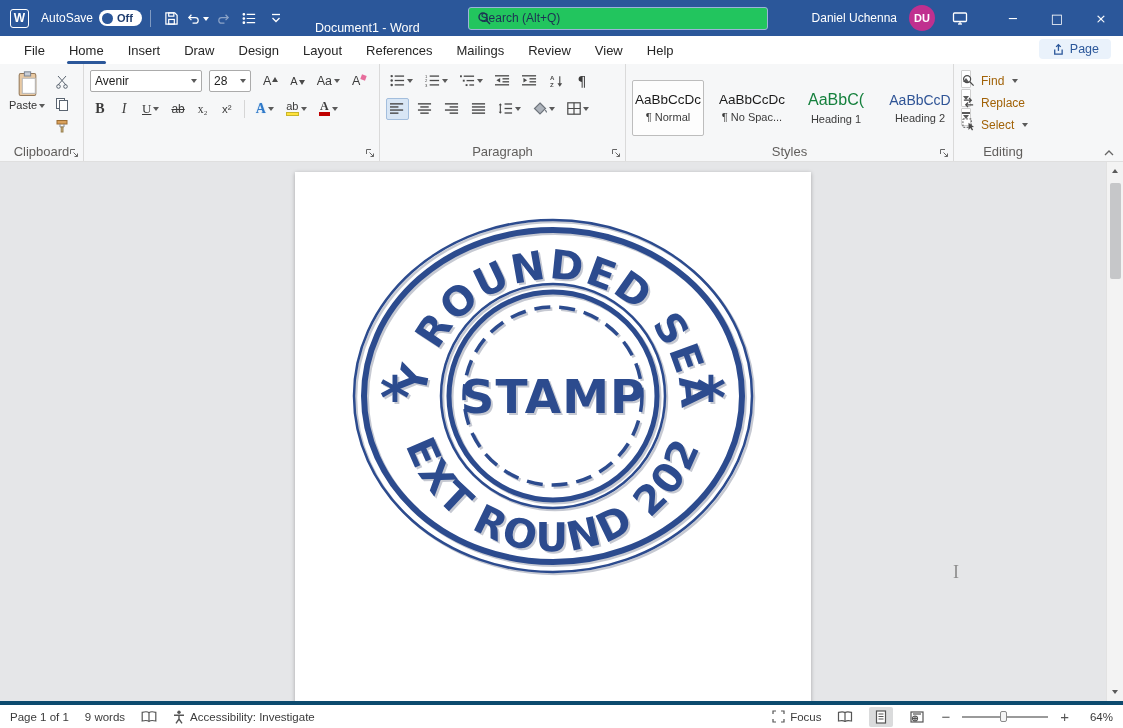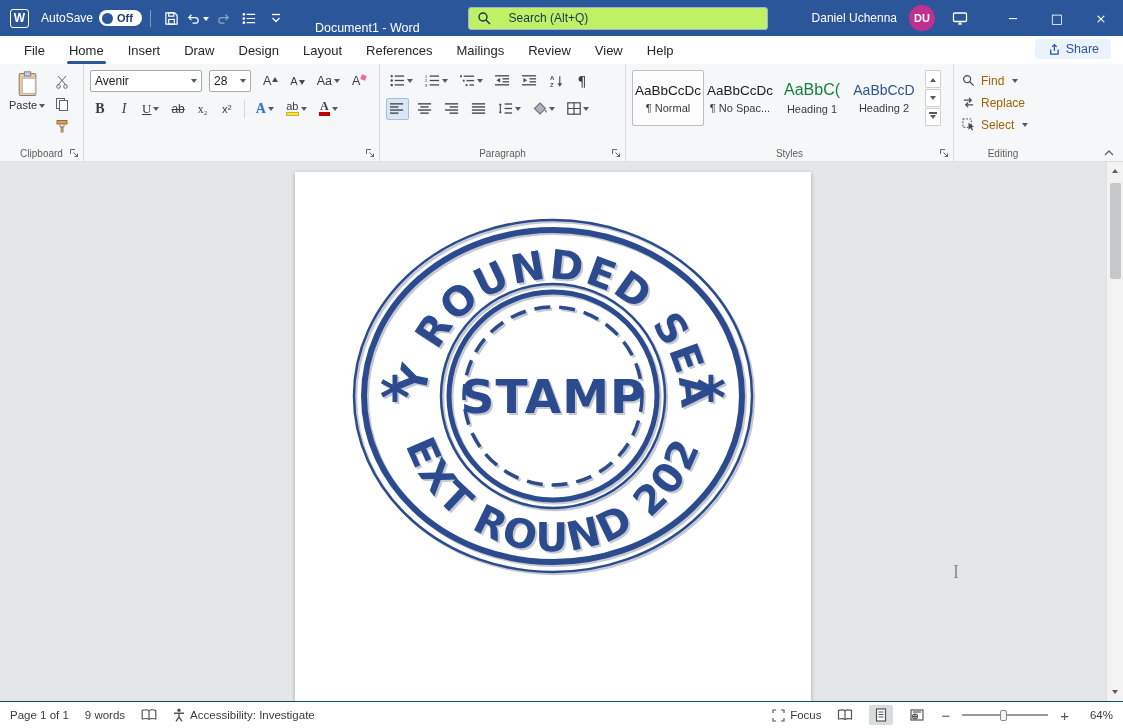--- a/index.html
+++ b/index.html
@@ -18,41 +18,41 @@
   .autosave{display:flex;align-items:center;gap:6px;}
   .pill{background:#fff;border-radius:10px;display:flex;align-items:center;gap:4px;padding:2px 9px 2px 3px;color:#1e3c6e;font-size:11px;font-weight:bold;}
   .pill .dot{width:11px;height:11px;border-radius:50%;background:var(--accent);}
   .tb-sep{width:1px;height:17px;background:rgba(255,255,255,.4);margin:0 8px;}
   .tbbtn{width:26px;height:26px;display:flex;align-items:center;justify-content:center;border-radius:2px;}
   .tbbtn svg{stroke:#fff;fill:none;stroke-width:1.3;}
   .disabled{opacity:.45;}
   .chv-w{width:0;height:0;border:3px solid transparent;border-top:4px solid #fff;margin-left:2px;margin-top:4px;}
   .doc-title{margin-left:26px;font-size:12.5px;white-space:nowrap;margin-top:20px;}
   .search-wrap{position:relative;margin-left:48px;}
-  .searchbox{width:300px;height:23px;background:#bef264;border:1px solid #9db3da;border-radius:3px;padding:0 8px 0 40px;font-size:12px;color:#16284f;font-family:inherit;}
+  .searchbox{width:300px;height:23px;background:#22c55e;border:1px solid #9db3da;border-radius:3px;padding:0 8px 0 12px;font-size:12px;color:#16284f;font-family:inherit;}
   .searchbox::placeholder{color:#1d3154;opacity:1;}
   .search-ic{position:absolute;left:9px;top:4px;}
   .tb-right{margin-left:auto;display:flex;align-items:center;gap:12px;}
   .user-name{font-size:12px;white-space:nowrap;}
   .avatar{width:26px;height:26px;border-radius:50%;background:var(--avatar);display:flex;align-items:center;justify-content:center;font-size:11px;font-weight:bold;}
   .winbtn{width:44px;height:36px;display:flex;align-items:center;justify-content:center;font-size:13px;font-family:"DejaVu Sans",sans-serif;}
   .tb-right .winbtn{margin:0;}
   .wingroup{display:flex;margin-left:6px;}
 
   
   .tabrow{height:28px;background:#fff;display:flex;align-items:stretch;font-size:13px;color:#262626;padding-left:12px;position:relative;flex:0 0 auto;}
   .tab{padding:12px 12px;display:flex;align-items:center;position:relative;}
   .tab.active::after{content:"";position:absolute;left:10px;right:10px;bottom:0;height:3px;background:var(--accent);border-radius:2px;}
   .share-btn{position:absolute;right:12px;top:3px;display:flex;align-items:center;gap:6px;color:var(--accent);background:#eaf2fb;border-radius:4px;padding:3px 12px;font-size:12.5px;}
   .share-btn svg{stroke:var(--accent);fill:none;stroke-width:1.4;}
 
   
   .ribbon{height:98px;background:#f6f7f8;border-bottom:1px solid #dfdfdf;display:flex;position:relative;flex:0 0 auto;}
   .rgroup{position:relative;border-right:1px solid #dadada;padding:4px 4px 16px 6px;}
-  .glabel{position:absolute;bottom:2px;left:0;right:0;text-align:center;font-size:10px;color:#605e5c;}
+  .glabel{position:absolute;bottom:2px;left:0;right:0;text-align:center;font-size:13px;color:#605e5c;}
   .dlaunch{position:absolute;bottom:3px;right:4px;}
   .row{display:flex;align-items:center;height:25px;gap:4px;}
   .rbtn{height:22px;min-width:20px;display:flex;align-items:center;justify-content:center;font-size:12.5px;color:#3b3b3b;padding:0 3px;border:1px solid transparent;border-radius:2px;}
   .rbtn.active{background:#d8e6f5;border-color:#a3bedd;}
   .chv{width:0;height:0;border:3px solid transparent;border-top:4px solid #5a5a5a;margin-left:2px;margin-top:4px;}
   .combo{display:flex;align-items:center;justify-content:space-between;border:1px solid #ababab;background:#fff;height:22px;font-size:12px;color:#222;padding:0 4px;border-radius:2px;}
   .ric{display:flex;align-items:center;justify-content:center;}
   .ric svg{stroke:#4a4a4a;fill:none;stroke-width:1.2;}
   .ric svg .f{fill:#4a4a4a;stroke:none;}
 
@@ -72,21 +72,21 @@
   .bar-r{width:11px;height:4px;background:#c00000;margin-top:1px;}
   .tri-up{width:0;height:0;border:3.5px solid transparent;border-bottom:5px solid #4a4a4a;margin-left:1px;margin-bottom:6px;}
   .tri-dn{width:0;height:0;border:3.5px solid transparent;border-top:5px solid #4a4a4a;margin-left:1px;margin-top:6px;}
   .clear-x{width:5px;height:5px;background:#e76d9c;margin-left:1px;margin-bottom:7px;transform:rotate(20deg);}
   .vsep{width:1px;height:18px;background:#d6d6d6;margin:0 3px;}
 
   .parg{width:246px;}
   .pilcrow{font-size:14px;color:#3b3b3b;font-family:"DejaVu Sans",sans-serif;}
 
   .stylesg{width:328px;display:flex;}
-  .cards{display:flex;gap:0;margin-top:2px;}
+  .cards{display:flex;gap:12px;margin-top:2px;align-items:center;}
   .card{width:72px;height:56px;border:1px solid transparent;border-radius:2px;display:flex;flex-direction:column;align-items:center;justify-content:center;gap:4px;}
   .card.sel{border-color:#bdbdbd;background:#fdfdfd;}
   .prev-n{font-size:13.5px;color:#1a1a1a;}
   .prev-h1{font-size:16px;color:#15803d;}
   .prev-h2{font-size:14px;color:#2F5496;}
   .cname{font-size:11px;color:#3b3b3b;}
   .scrollcol{width:16px;display:flex;flex-direction:column;gap:1px;margin-left:5px;margin-top:2px;}
   .scbtn{height:18px;border:1px solid #cfcfcf;background:#fff;display:flex;align-items:center;justify-content:center;flex-direction:column;border-radius:1px;}
   .t-up{width:0;height:0;border:3.5px solid transparent;border-bottom:4.5px solid #5a5a5a;margin-bottom:2px;}
   .t-dn{width:0;height:0;border:3.5px solid transparent;border-top:4.5px solid #5a5a5a;margin-top:2px;}
@@ -103,21 +103,21 @@
   .st-arc{font-family:"DejaVu Sans",sans-serif;font-weight:700;font-size:40px;letter-spacing:2px;fill:var(--ink);}
   .st-center{font-family:"DejaVu Sans",sans-serif;font-weight:700;font-size:47px;letter-spacing:1px;fill:var(--ink);}
   .st-star{font-family:"DejaVu Sans",sans-serif;font-weight:700;font-size:58px;fill:var(--ink);}
   .ibeam{position:absolute;left:953px;top:400px;color:#8d8d8d;font-family:"Liberation Serif",serif;font-size:18px;}
   .vscroll{position:absolute;right:0;top:0;width:17px;height:100%;background:#f3f3f3;border-left:1px solid #e2e2e2;}
   .sarrow{height:17px;display:flex;align-items:center;justify-content:center;}
   .sarrow-dn{position:absolute;bottom:0;left:0;right:0;}
   .thumb{position:absolute;left:3px;top:21px;width:11px;height:96px;background:#c6c7c9;border-radius:2px;}
 
   
-  .statusbar{height:26px;background:#fff;border-top:1px solid #0c4a6e;display:flex;align-items:center;font-size:11.5px;color:#3b3b3b;padding:0 10px;gap:16px;flex:1 0 auto;}
+  .statusbar{height:26px;background:#fff;border-top:4px solid #0c4a6e;display:flex;align-items:center;font-size:11.5px;color:#3b3b3b;padding:0 10px;gap:16px;flex:1 0 auto;}
   .sb-item{display:flex;align-items:center;gap:5px;white-space:nowrap;}
   .sb-item svg{stroke:#555;fill:none;stroke-width:1.2;}
   .sb-right{margin-left:auto;display:flex;align-items:center;gap:12px;}
   .viewbtn{width:24px;height:20px;display:flex;align-items:center;justify-content:center;border-radius:2px;}
   .viewbtn.active{background:#dadbdc;}
   .viewbtn svg{stroke:#555;fill:none;stroke-width:1.2;}
   .zoomglyph{font-size:15px;color:#555;line-height:1;}
   .ztrack{width:86px;height:2px;background:#9a9a9a;position:relative;}
   .ztick{position:absolute;left:50%;top:-3px;width:1px;height:8px;background:#9a9a9a;}
   .zhandle{position:absolute;left:38px;top:-4.5px;width:7px;height:11px;background:#f5f5f5;border:1px solid #8a8a8a;border-radius:2px;}
@@ -209,21 +209,21 @@
     <div class="tab">Mailings</div>
     <div class="tab">Review</div>
     <div class="tab">View</div>
     <div class="tab">Help</div>
     <div class="share-btn">
       <svg width="13" height="13" viewBox="0 0 14 14">
           <path d="M4 7 V12 H12 V7"></path>
           <path d="M8 2 V8.5"></path>
           <path d="M5.5 4.2 L8 1.8 L10.5 4.2"></path>
         </svg>
-      <span>Share</span>
+      <span>Page</span>
     </div>
   </div>
 
   <div class="ribbon">
 
     <div class="rgroup clipg">
       <div class="paste-btn">
         <svg width="23" height="26" viewBox="0 0 22 25">
             <rect x="3" y="2.5" width="16" height="21" rx="1.5" fill="#e9c9a2" stroke="#94795a"></rect>
             <rect x="8" y="0.8" width="6" height="4" fill="#c8ced7" stroke="#7d8694"></rect>

